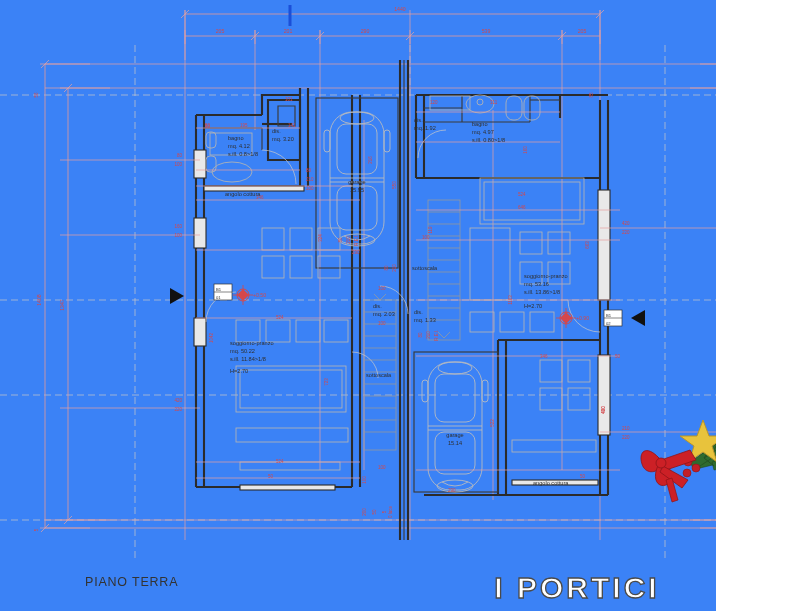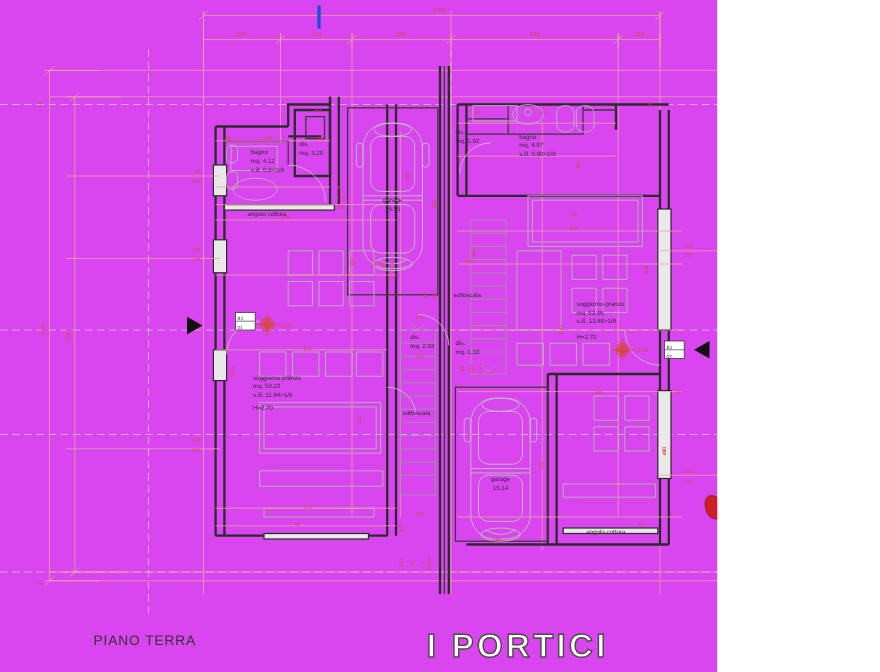--- a/index.html
+++ b/index.html
@@ -3,23 +3,23 @@
 <meta charset="utf-8">
 <title>Piano Terra</title>
 <style>
   html,body{margin:0;padding:0;background:#ffffff;}
   body{
     font-family:"Liberation Sans", sans-serif;
     -webkit-font-smoothing:antialiased;
   }
   #page{
     position:relative;
-    width:652px;
+    width:716px;
     height:611px;
-    background:#d946ef;
+    background:#3b82f6;
     overflow:hidden;
   }
   svg#plan{
     position:absolute;
     left:0; top:0;
     width:800px; height:611px;
     display:block;
   }
   
   .wall      { stroke:#2b2b2b; stroke-width:2.1; fill:none; }
@@ -39,20 +39,21 @@
   .t-room   { font-size:5.6px; fill:#2f2f2f; }
   .t-dim    { font-size:5.2px; fill:#d4484c; }
   .t-dim-sm { font-size:4.5px; fill:#d4484c; }
   .t-mark   { font-size:4.2px; fill:#333; }
   
   #logo{
     position:absolute;
     right:14px;
     bottom:8px;
     width:250px;
+    text-align:center;
     user-select:none;
     margin-top:36px;
   }
   #logo .l1{
     font-family:"Liberation Sans", sans-serif;
     font-size:30px;
     font-weight:bold;
     letter-spacing:3px;
     color:#ffffff;
     -webkit-text-stroke:1.3px #4a4a4a;

